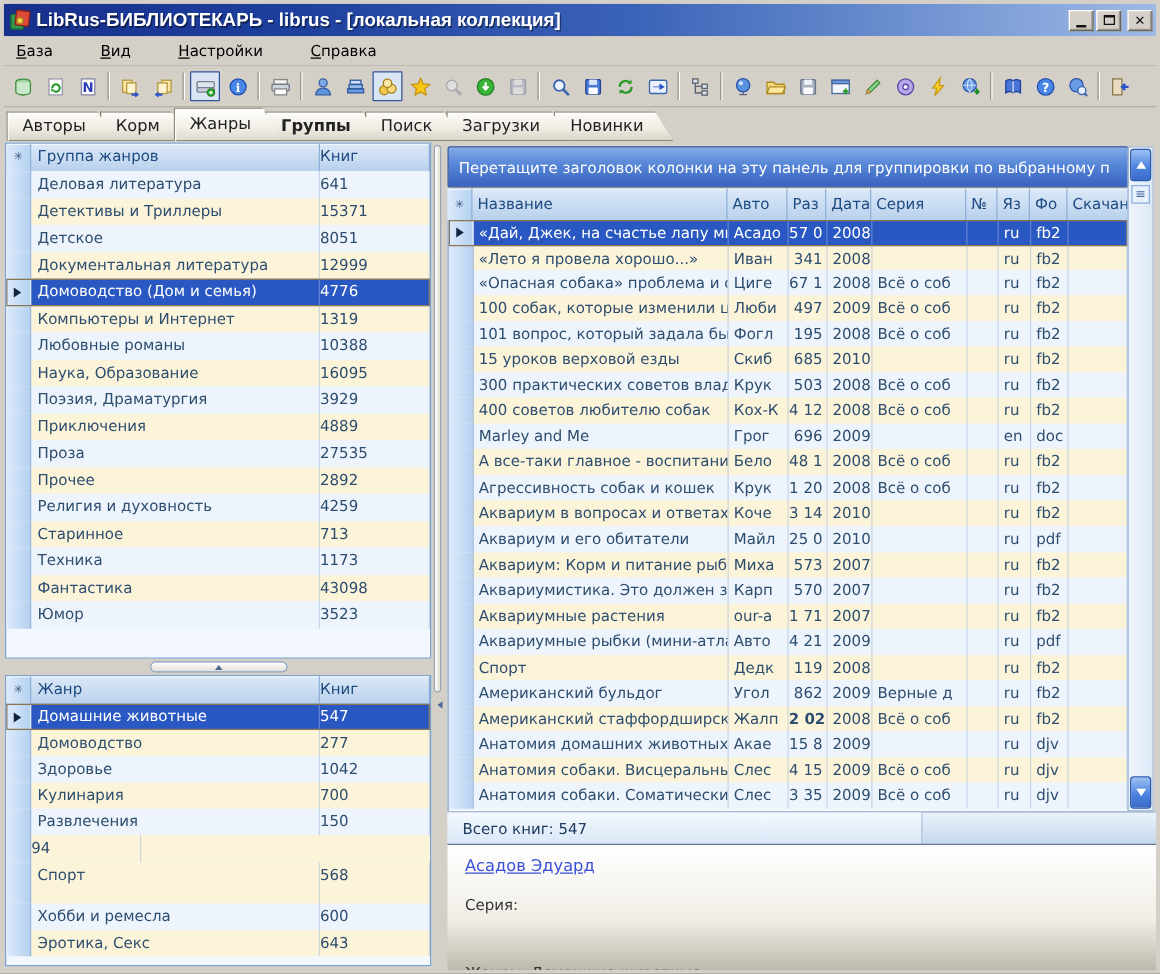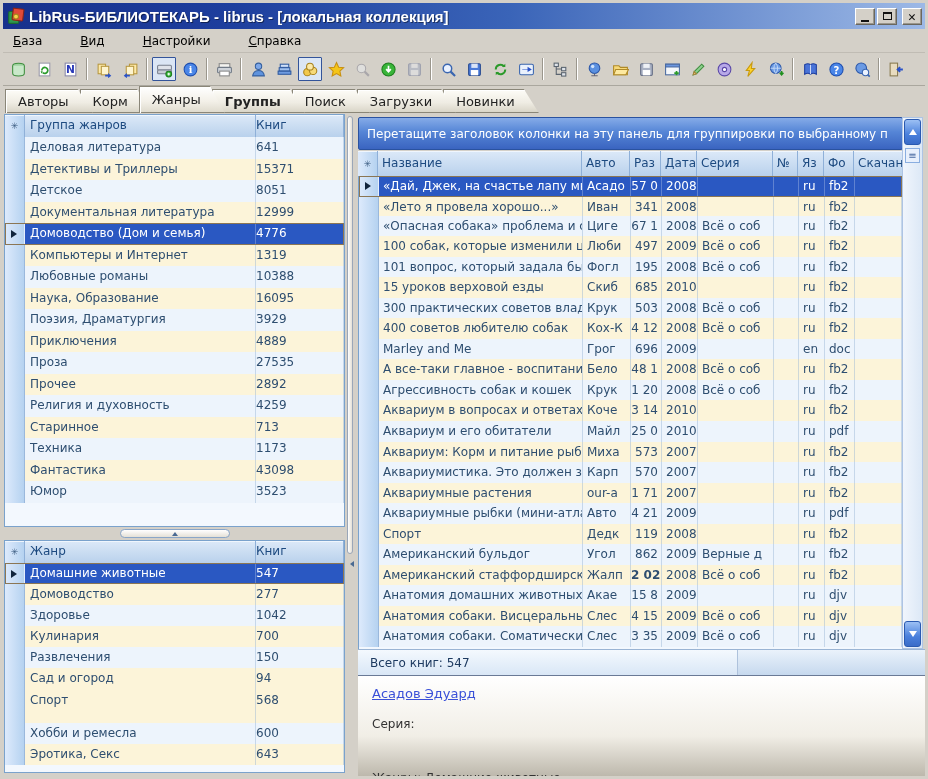--- a/index.html
+++ b/index.html
@@ -582,21 +582,20 @@
           <span class="gcell c-name">Кулинария</span>
           <span class="gcell c-count">700</span>
         </div>
         <div class="grow r-lite" style="height: 21.1px; line-height: 21.1px;">
           <span class="gcell gut"></span>
           <span class="gcell c-name">Развлечения</span>
           <span class="gcell c-count">150</span>
         </div>
         <div class="grow r-cream" style="height: 21.1px; line-height: 21.1px;">
           <span class="gcell gut"></span>
-          <span class="gcell c-name">Сад и огород</span>
           <span class="gcell c-count">94</span>
         </div>
         <div class="grow r-cream" style="height: 33px; line-height: 21.1px;">
           <span class="gcell gut"></span>
           <span class="gcell c-name">Спорт</span>
           <span class="gcell c-count">568</span>
         </div>
         <div class="grow r-lite" style="height: 21.1px; line-height: 21.1px;">
           <span class="gcell gut"></span>
           <span class="gcell c-name">Хобби и ремесла</span>

